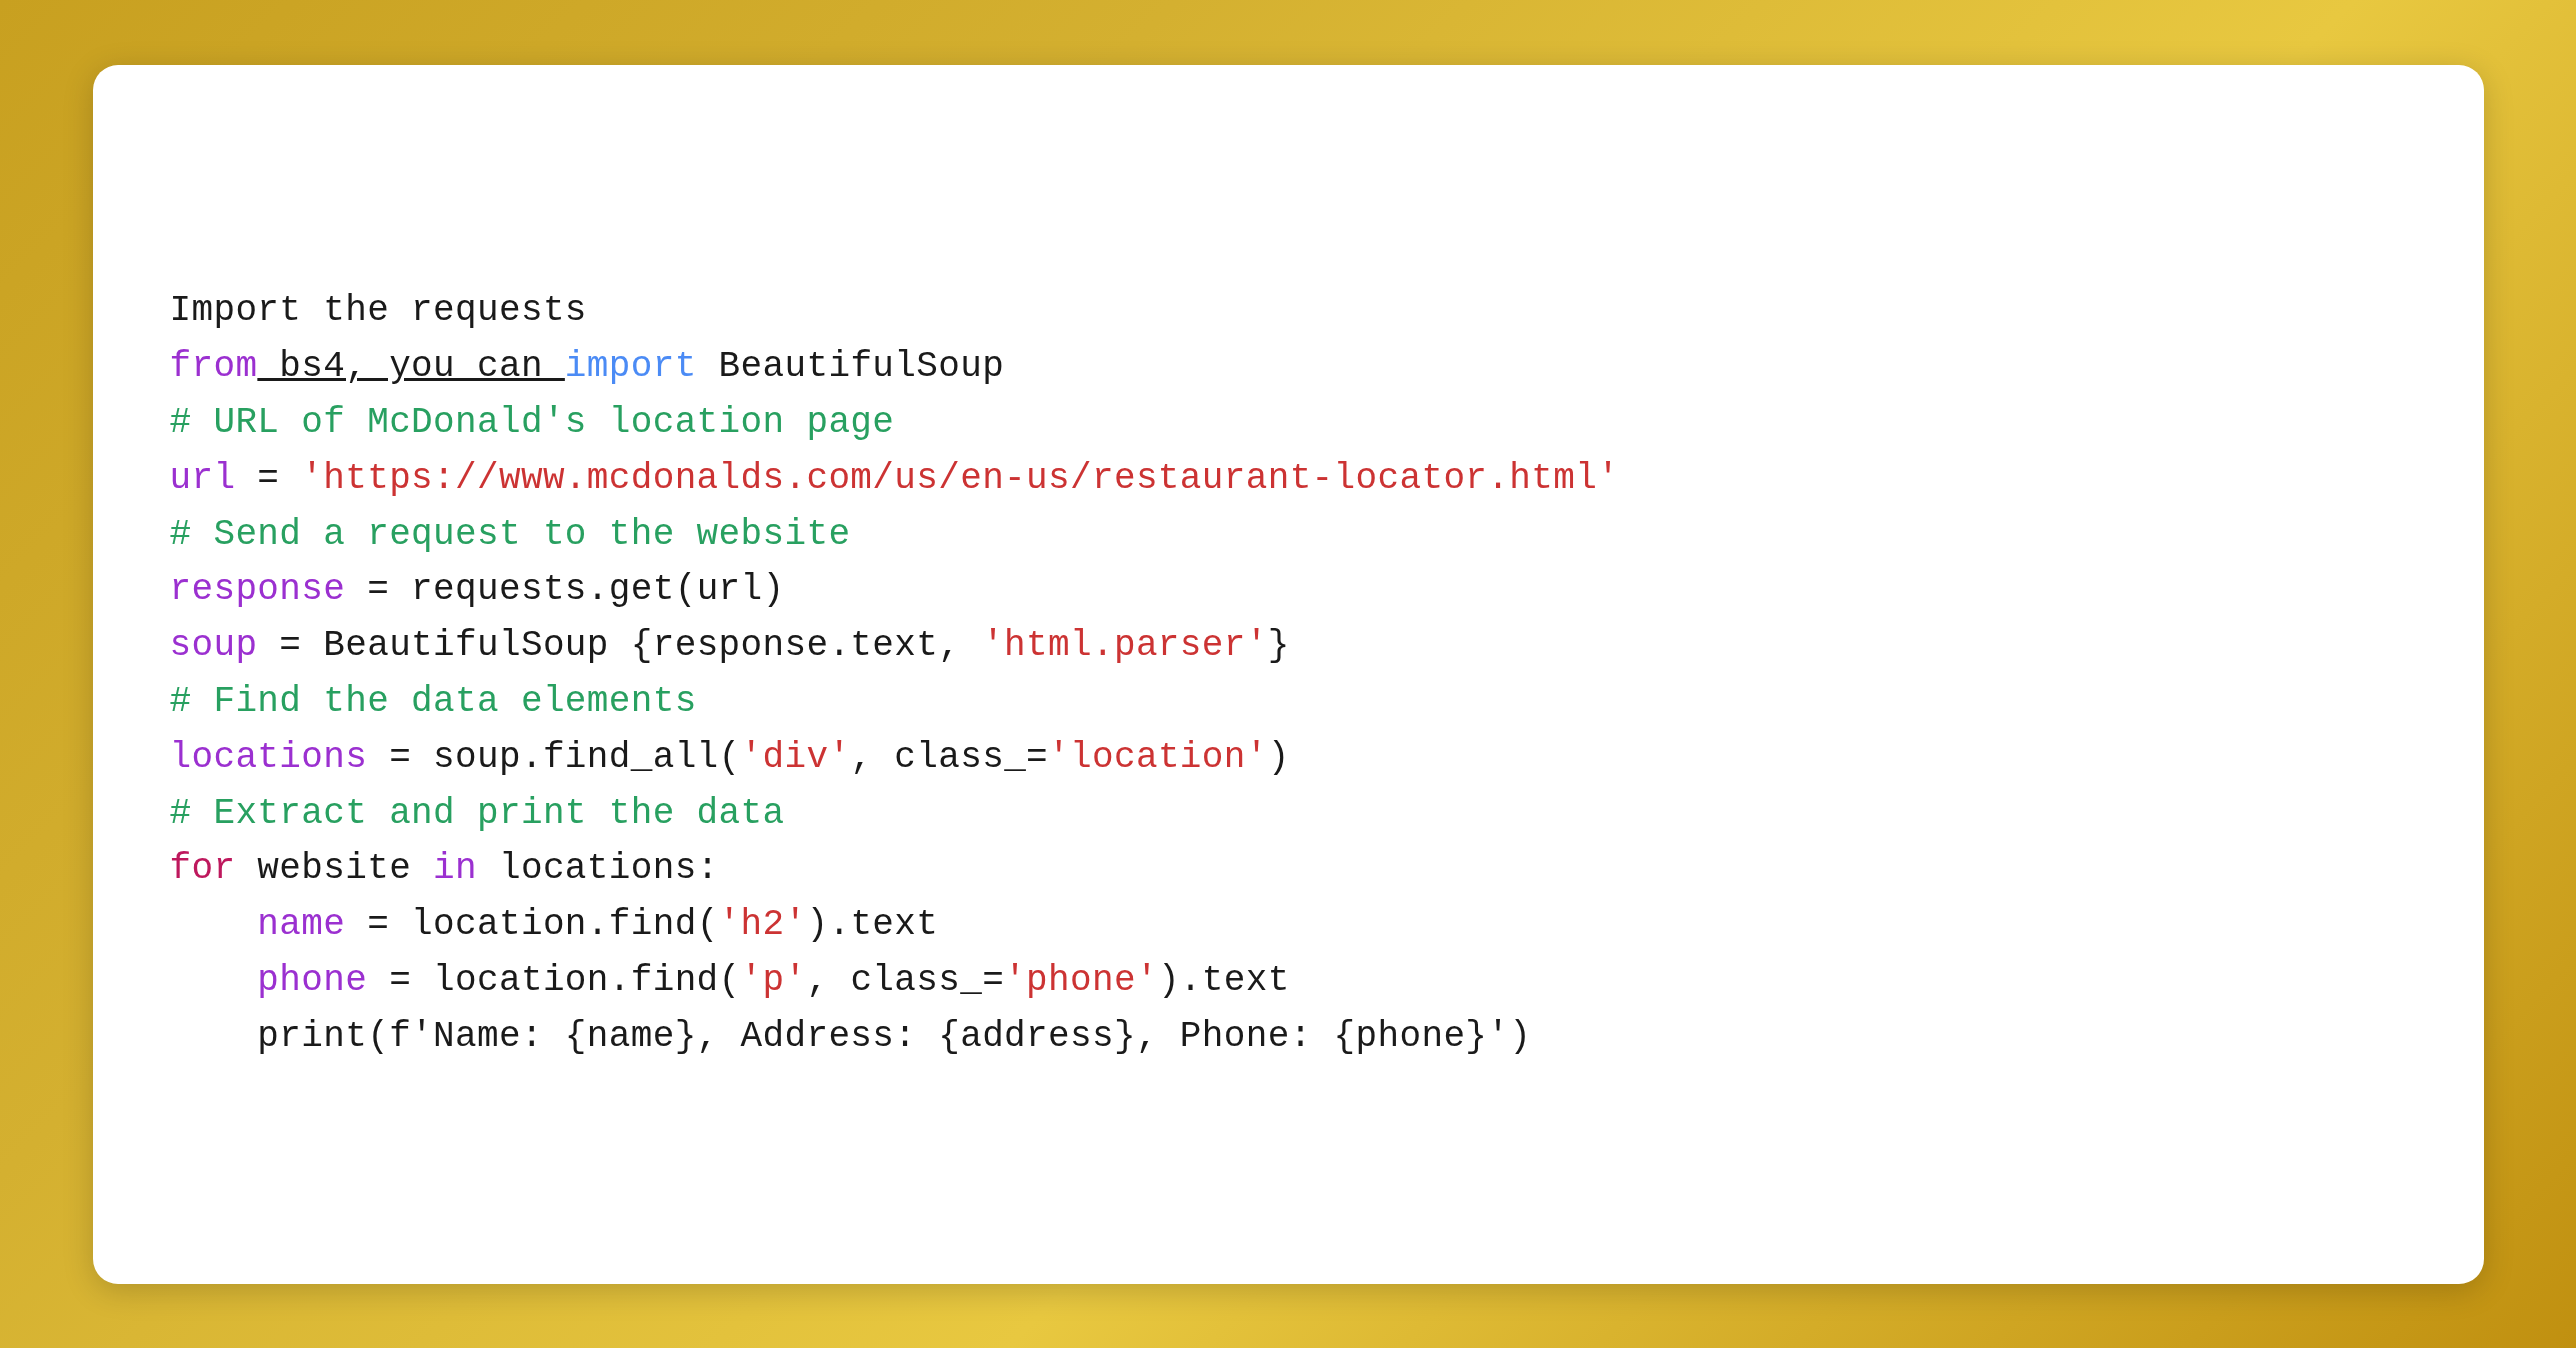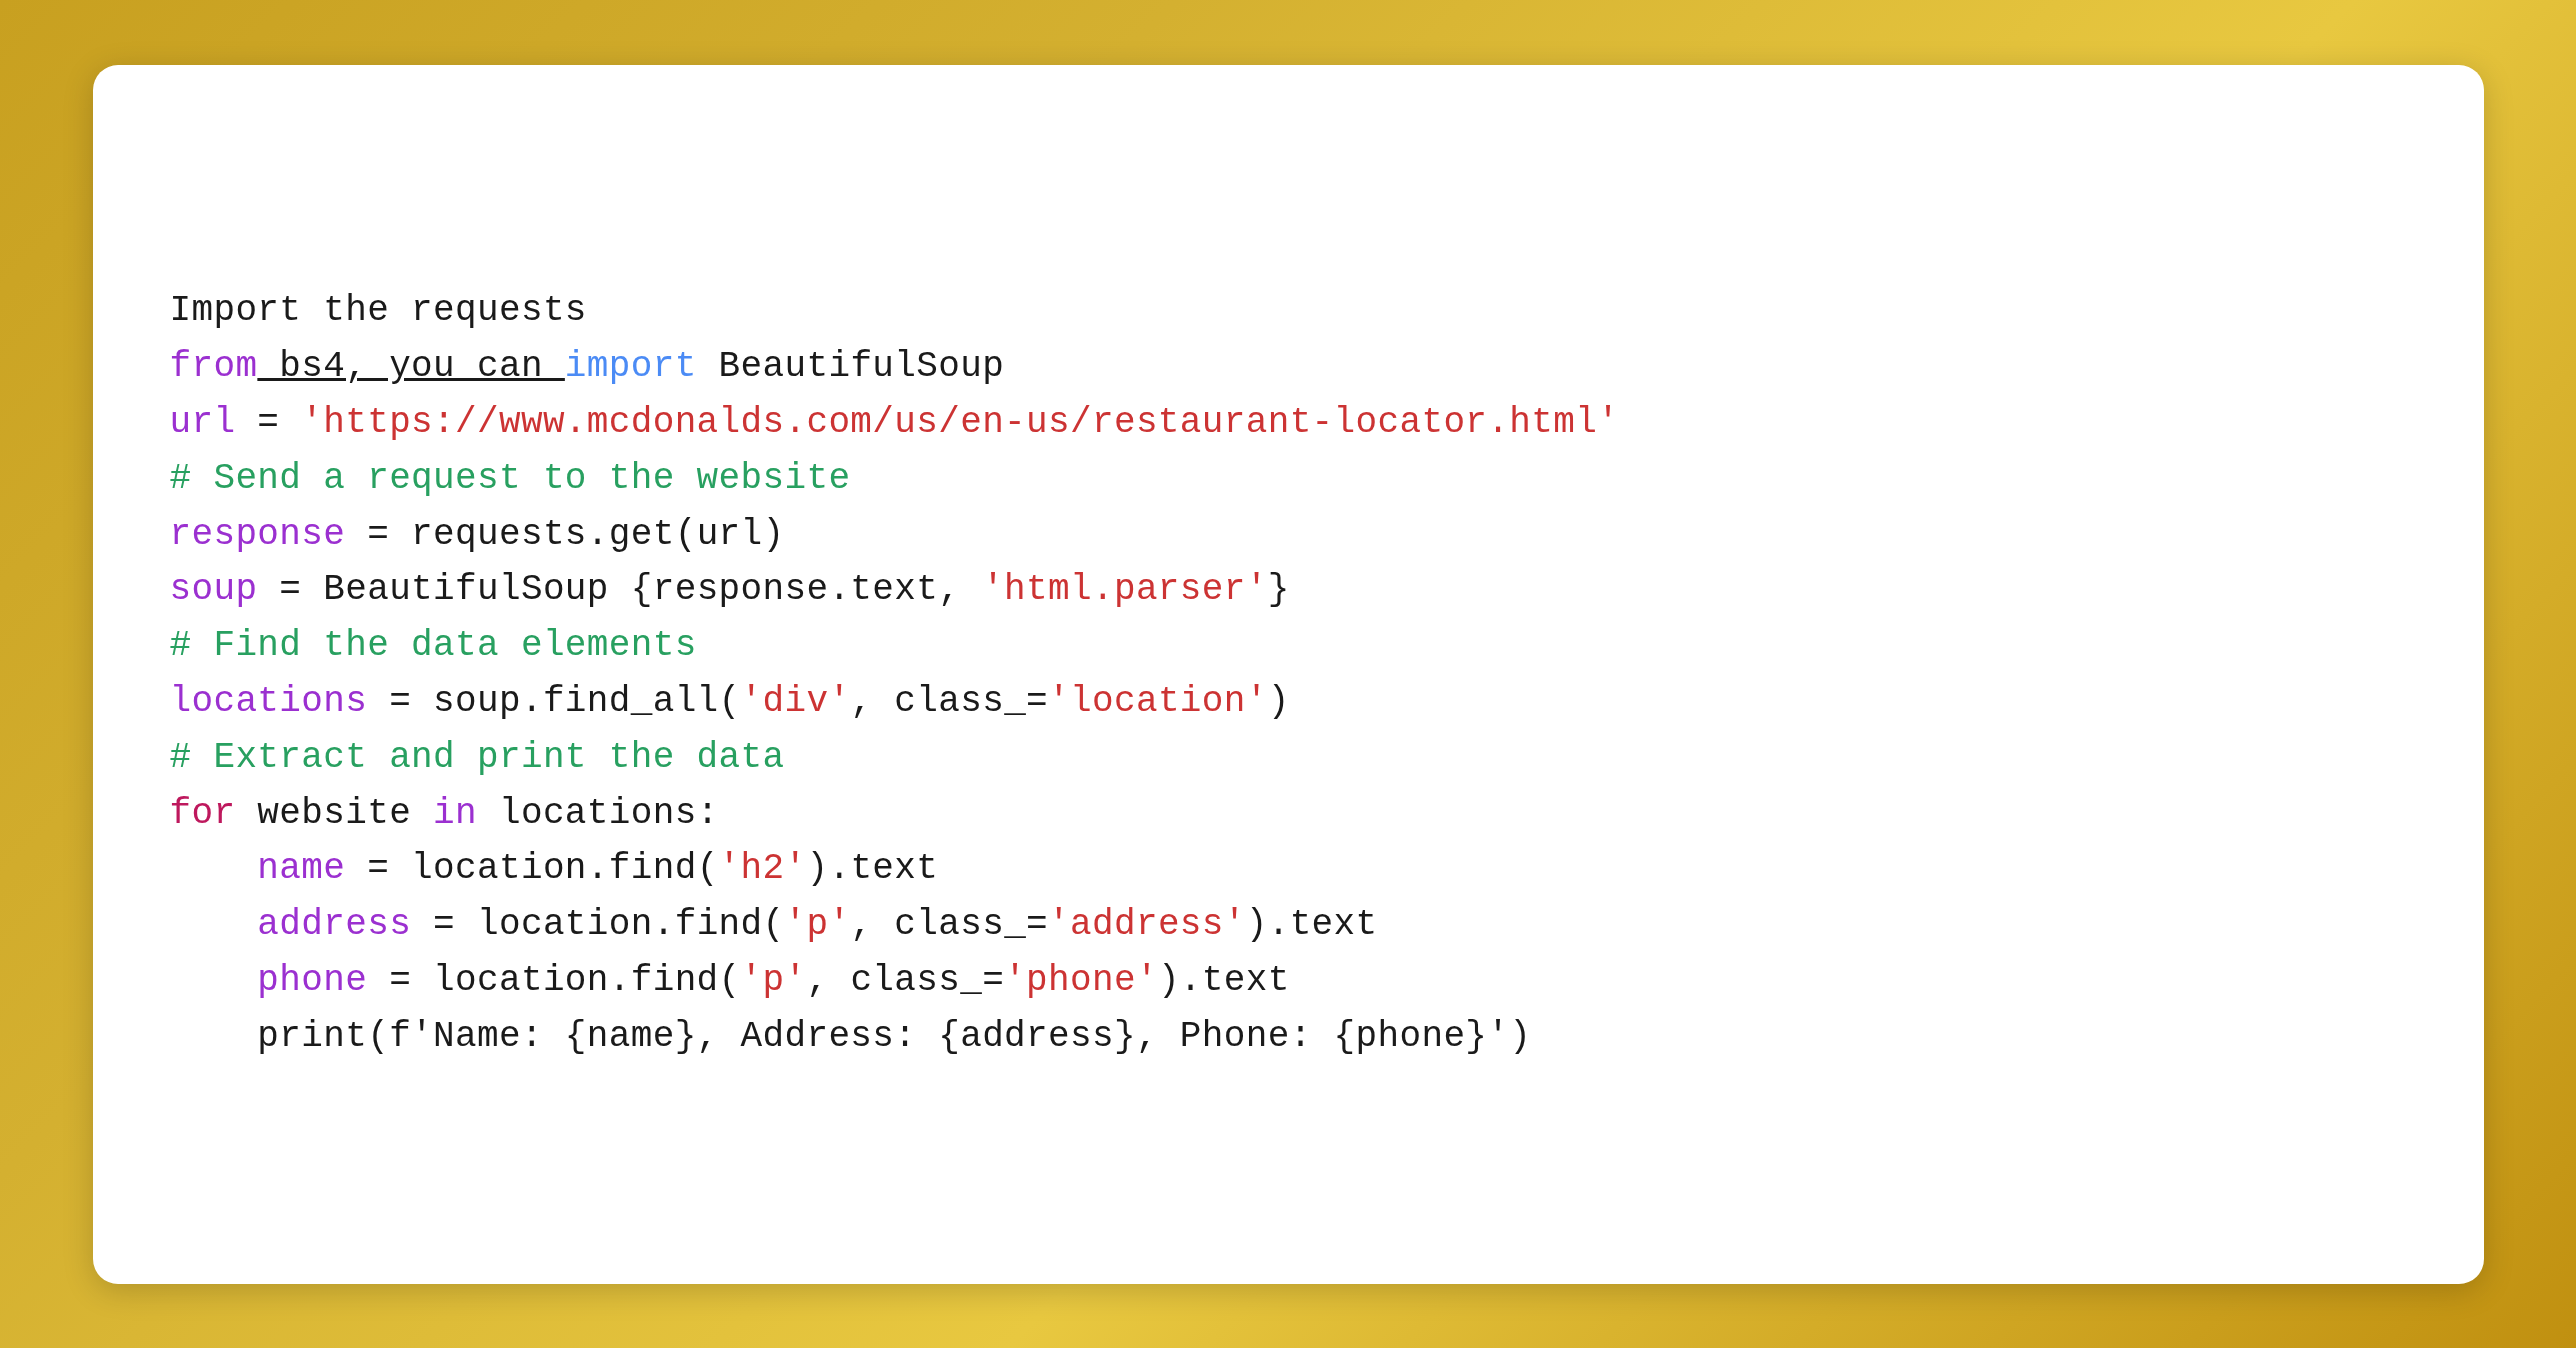--- a/index.html
+++ b/index.html
@@ -41,27 +41,27 @@
       white-space: pre;
     }
   </style>
 </head>
 <body>
 
 <div class="code-container">
   <div class="code-block" id="code-output">
   <span class="line"><span style="color: rgb(26, 26, 26);">Import the requests</span></span>
       <span class="line"><span style="color: rgb(155, 48, 208); text-align: right;">from</span><span style="color: rgb(26, 26, 26); text-decoration: underline;"> bs4, you can </span><span style="color: rgb(75, 139, 245);">import</span><span style="color: rgb(26, 26, 26);"> BeautifulSoup</span></span>
+      <span class="line"><span style="color: rgb(40, 160, 96);"># URL of McDonald's location page</span></span>
       <span class="line"><span style="color: rgb(155, 48, 208);">url</span><span style="color: rgb(26, 26, 26);"> = </span><span style="color: rgb(204, 51, 51);">'https://www.mcdonalds.com/us/en-us/restaurant-locator.html'</span></span>
       <span class="line"><span style="color: rgb(40, 160, 96);"># Send a request to the website</span></span>
       <span class="line"><span style="color: rgb(155, 48, 208);">response</span><span style="color: rgb(26, 26, 26);"> = requests.get(url)</span></span>
       <span class="line"><span style="color: rgb(155, 48, 208);">soup</span><span style="color: rgb(26, 26, 26);"> = BeautifulSoup {response.text, </span><span style="color: rgb(204, 51, 51);">'html.parser'</span><span style="color: rgb(26, 26, 26);">}</span></span>
       <span class="line"><span style="color: rgb(40, 160, 96);"># Find the data elements</span></span>
       <span class="line"><span style="color: rgb(155, 48, 208);">locations</span><span style="color: rgb(26, 26, 26);"> = soup.find_all(</span><span style="color: rgb(204, 51, 51);">'div'</span><span style="color: rgb(26, 26, 26);">, class_=</span><span style="color: rgb(204, 51, 51);">'location'</span><span style="color: rgb(26, 26, 26);">)</span></span>
       <span class="line"><span style="color: rgb(40, 160, 96);"># Extract and print the data</span></span>
       <span class="line"><span style="color: #be185d; text-align: right;">for</span><span style="color: rgb(26, 26, 26);"> website </span><span style="color: rgb(155, 48, 208);">in</span><span style="color: rgb(26, 26, 26);"> locations:</span></span>
       <span class="line"><span style="color: rgb(155, 48, 208);">    name</span><span style="color: rgb(26, 26, 26);"> = location.find(</span><span style="color: rgb(204, 51, 51);">'h2'</span><span style="color: rgb(26, 26, 26);">).text</span></span>
-      <span class="line"><span style="color: rgb(155, 48, 208);">    address</span><span style="color: rgb(26, 26, 26);"> = location.find(</span><span style="color: rgb(204, 51, 51);">'p'</span><span style="color: rgb(26, 26, 26);">, class_=</span><span style="color: rgb(204, 51, 51);">'address'</span><span style="color: rgb(26, 26, 26);">).text</span></span>
       <span class="line"><span style="color: rgb(155, 48, 208);">    phone</span><span style="color: rgb(26, 26, 26);"> = location.find(</span><span style="color: rgb(204, 51, 51);">'p'</span><span style="color: rgb(26, 26, 26);">, class_=</span><span style="color: rgb(204, 51, 51);">'phone'</span><span style="color: rgb(26, 26, 26);">).text</span></span>
       <span class="line"><span style="color: rgb(26, 26, 26);">    print(f'Name: {name}, Address: {address}, Phone: {phone}')</span></span>
     </div>
 </div>
 
 
 </body></html>

